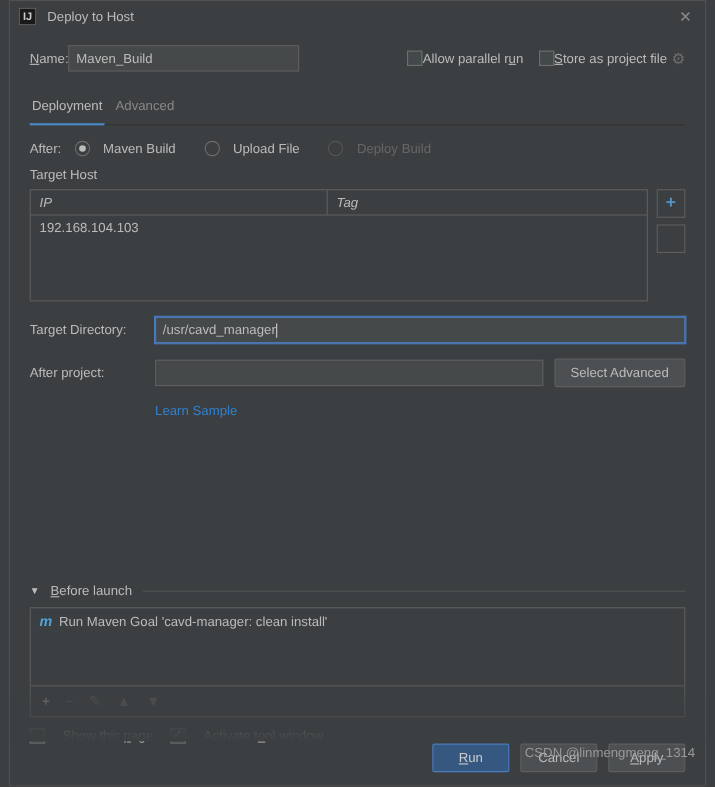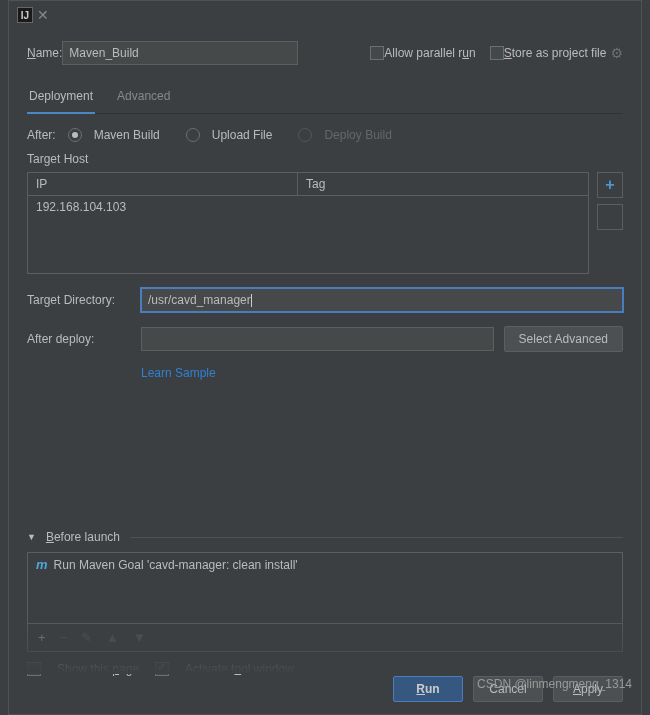--- a/index.html
+++ b/index.html
@@ -11,46 +11,46 @@
 .close-x { color: #888; font-size: 14px; cursor: pointer; padding: 0 4px; }
 .body { padding: 12px 18px 0 18px; }
 .row { display: flex; align-items: center; margin-bottom: 10px; }
 .lbl { color: #bbb; font-size: 12px; }
 .u { text-decoration: underline; }
 .tf { background: #45494a; border: 1px solid #5e5e5e; color: #bbb; font-size: 12px; padding: 4px 6px; height: 24px; }
 .tf.focus { border: 1px solid #4a7cc0; box-shadow: 0 0 0 1px #4a7cc0; text-align: right; }
 .chk { width: 14px; height: 14px; border: 1px solid #6e6e6e; background: #43494a; display: inline-block; position: relative; }
 .chk.checked::after { content: '✓'; position: absolute; color: #bbb; font-size: 11px; top: -2px; left: 1px; }
 .gear { color: #6e6e6e; font-size: 14px; margin-left: 4px; }
-.tabs { display: flex; gap: 20px; border-bottom: 1px solid #323232; margin: 18px 0 14px 0; }
+.tabs { display: flex; gap: 8px; border-bottom: 1px solid #323232; margin: 18px 0 14px 0; }
 .tab { color: #888; font-size: 12px; padding: 6px 2px 10px 2px; cursor: pointer; position: relative; }
 .tab.active { color: #bbb; }
 .tab.active::after { content: ''; position: absolute; bottom: -1px; left: 0; right: 0; height: 2px; background: #4a88c7; }
 .radio { width: 14px; height: 14px; border: 1px solid #6e6e6e; border-radius: 50%; display: inline-block; position: relative; }
 .radio.sel::after { content: ''; position: absolute; width: 6px; height: 6px; background: #bbb; border-radius: 50%; top: 3px; left: 3px; }
 .radio.dim { border-color: #555; }
 .radio-lbl { color: #bbb; font-size: 12px; margin-right: 14px; }
 .radio-lbl.dim { color: #666; }
 .table-wrap { display: flex; gap: 8px; margin-top: 6px; }
 .table { flex: 1; border: 1px solid #5e5e5e; background: #3c3f41; height: 102px; }
 .thead { display: flex; border-bottom: 1px solid #5e5e5e; }
-.th { color: #bbb; font-size: 12px; padding: 4px 8px; border-right: 1px solid #5e5e5e; }
+.th { color: #bbb; font-size: 12px; padding: 4px 8px; border-right: 1px solid #5e5e5e; font-style: italic; }
 .th:first-child { width: 270px; }
 .th:last-child { border-right: none; flex: 1; }
 .trow { display: flex; }
 .td { color: #bbb; font-size: 12px; padding: 4px 8px; }
 .td:first-child { width: 270px; }
 .side-btns { display: flex; flex-direction: column; gap: 6px; }
 .sq-btn { width: 26px; height: 26px; border: 1px solid #5e5e5e; background: #3c3f41; display: flex; align-items: center; justify-content: center; cursor: pointer; }
 .plus-ic { color: #5394c9; font-size: 16px; font-weight: bold; }
 .form-row { display: flex; align-items: center; gap: 10px; margin: 14px 0 0 0; }
 .form-lbl { color: #bbb; font-size: 12px; width: 104px; }
 .link { color: #2f80d0; font-size: 12px; cursor: pointer; }
 .btn { background: #4c5052; border: 1px solid #5e5e5e; color: #bbb; font-size: 12px; padding: 5px 14px; cursor: pointer; border-radius: 2px; }
-.btn.primary { background: #365880; border-color: #4a7cc0; color: #ccc; font-weight: bold; }
+.btn.primary { background: #365880; border-color: #4a7cc0; color: #ccc; font-weight: normal; }
 .sep-row { display: flex; align-items: center; margin-top: 150px; gap: 10px; }
 .tri { color: #bbb; font-size: 9px; }
 .sep-line { flex: 1; border-top: 1px solid #515151; }
 .list { border: 1px solid #5e5e5e; background: #3c3f41; margin-top: 8px; height: 72px; }
 .list-item { display: flex; align-items: center; gap: 6px; padding: 4px 8px; color: #bbb; font-size: 12px; }
 .m-ic { color: #4ea5d9; font-weight: bold; font-style: italic; font-size: 13px; }
 .toolbar { display: flex; gap: 14px; border: 1px solid #5e5e5e; border-top: none; padding: 6px 10px; }
 .tb-ic { color: #888; font-size: 13px; cursor: pointer; }
 .tb-ic.dim { color: #555; }
 .bottom-chk { display: flex; gap: 16px; align-items: center; margin-top: 10px; }
@@ -59,27 +59,28 @@
 .watermark { position: absolute; bottom: 24px; right: 18px; color: #999; font-size: 12px; z-index: 10; }
 .caret { display: inline-block; width: 1px; height: 13px; background: #ccc; vertical-align: middle; }
 .fade { position: absolute; left: 0; right: 0; bottom: 40px; height: 60px; background: linear-gradient(transparent, #3c3f41); pointer-events: none; }
 </style>
 </head>
 <body>
 
 <div class="win">
   <div class="titlebar">
     <span class="app-icon">IJ</span>
+    <span class="title">Deploy to Host</span>
     <span class="close-x">✕</span>
   </div>
 
   <div class="body">
     <div class="row">
       <span class="lbl"><span class="u">N</span><span>ame:</span></span>
-      <input class="tf" style="width: 236px;" value="Maven_Build">
+      <input class="tf" style="width: 210px;" value="Maven_Build">
       <span style="flex:1"></span>
       <span class="chk"></span>
       <span class="lbl">Allow parallel r<span class="u">u</span>n</span>
       <span style="width:14px"></span>
       <span class="chk"></span>
       <span class="lbl"><span class="u">S</span>tore as project file</span>
       <span class="gear">⚙</span>
     </div>
 
     <div class="tabs">
@@ -124,21 +125,21 @@
 
     <div class="form-row">
       <span class="form-lbl">Target Directory:</span>
       <div class="tf focus" style="flex:1; display:flex; align-items:center">
           <span>/usr/cavd_manager</span>
           <span class="caret"></span>
         </div>
     </div>
 
     <div class="form-row">
-      <span class="form-lbl">After deploy:</span>
+      <span class="form-lbl">After project:</span>
       <input class="tf" style="flex: 1 1 0%;">
       <button class="btn">Select Advanced</button>
     </div>
 
     <div class="form-row">
       <span class="form-lbl"></span>
       <span class="link">Learn Sample</span>
     </div>
 
     <div class="sep-row">

